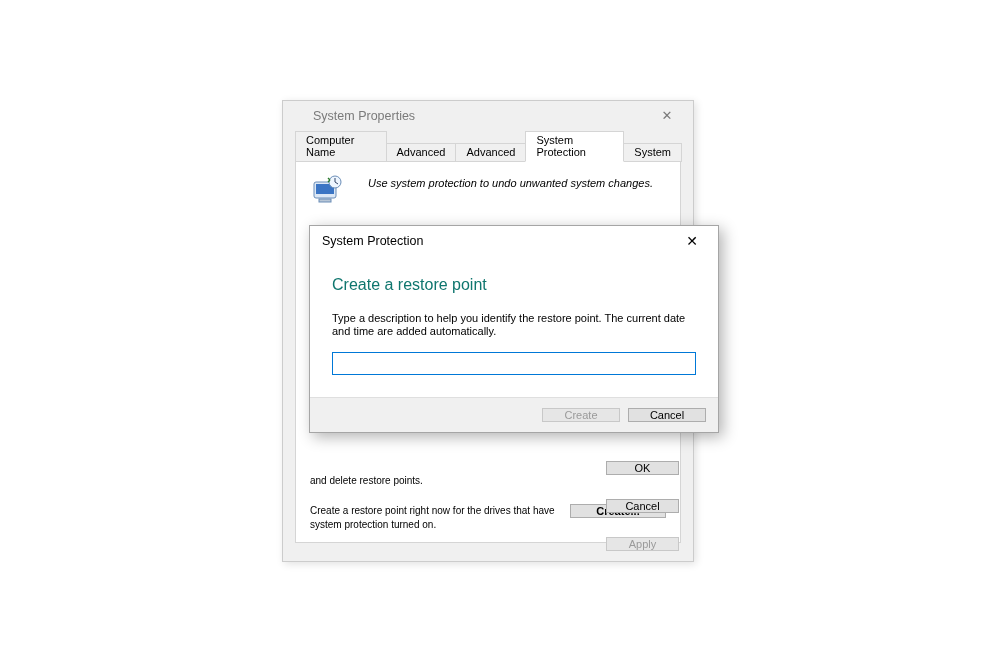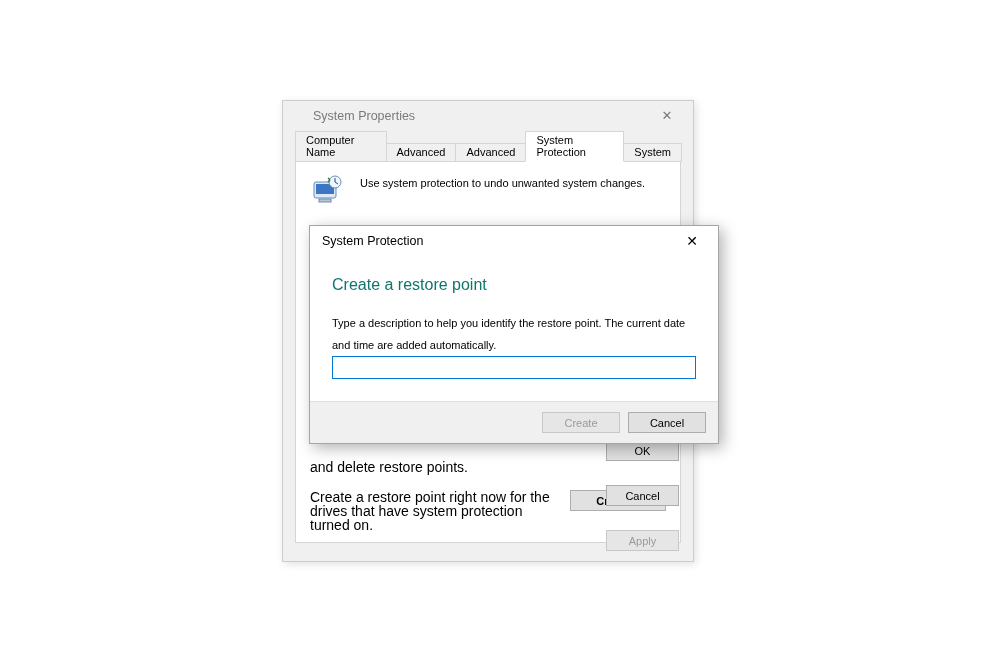--- a/index.html
+++ b/index.html
@@ -73,46 +73,47 @@
     background: #ffffff;
     height: 382px;
     position: relative;
     margin-top: -1px;
     box-sizing: border-box;
     padding: 12px 14px 10px;
   }
 
   .intro-row {
     display: flex;
-    gap: 16px;
+    gap: 24px;
     align-items: flex-start;
+    font-style: italic;
   }
   .intro-row .icon-wrap { width: 34px; flex: 0 0 34px; }
   .intro-text { font-size: 11px; line-height: 14px; padding-top: 2px; }
 
   .bottom-area {
     position: absolute;
     left: 14px;
     right: 14px;
     bottom: 10px;
   }
   .row2 {
     display: flex;
     align-items: flex-start;
     gap: 10px;
     margin-top: 6px;
   }
   .row2 .txt {
     flex: 1 1 auto;
-    font-size: 14px;
+    font-size: 10px;
     line-height: 14px;
   }
   .btn {
     min-width: 88px;
-    height: 21px;
+    height: 14px;
     border: 1px solid #adadad;
     background: #e1e1e1;
     font-size: 11px;
     padding: 0 10px;
     display: inline-flex;
     align-items: center;
     justify-content: center;
     box-sizing: border-box;
     cursor: default;
     font-family: inherit;
@@ -166,21 +167,22 @@
     padding: 10px 22px 22px;
   }
   .dlg-heading {
     color: #0f766e;
     font-size: 16px;
     font-weight: 400;
     margin: 10px 0 18px;
   }
   .dlg-desc {
     font-size: 11px;
-    line-height: 22px;
+    line-height: 13px;
+    margin-bottom: 14px;
   }
   .dlg-input {
     width: 100%;
     box-sizing: border-box;
     height: 23px;
     border: 1px solid #0078d7;
     outline: none;
     padding: 2px 5px;
     font-size: 12px;
     font-family: inherit;

